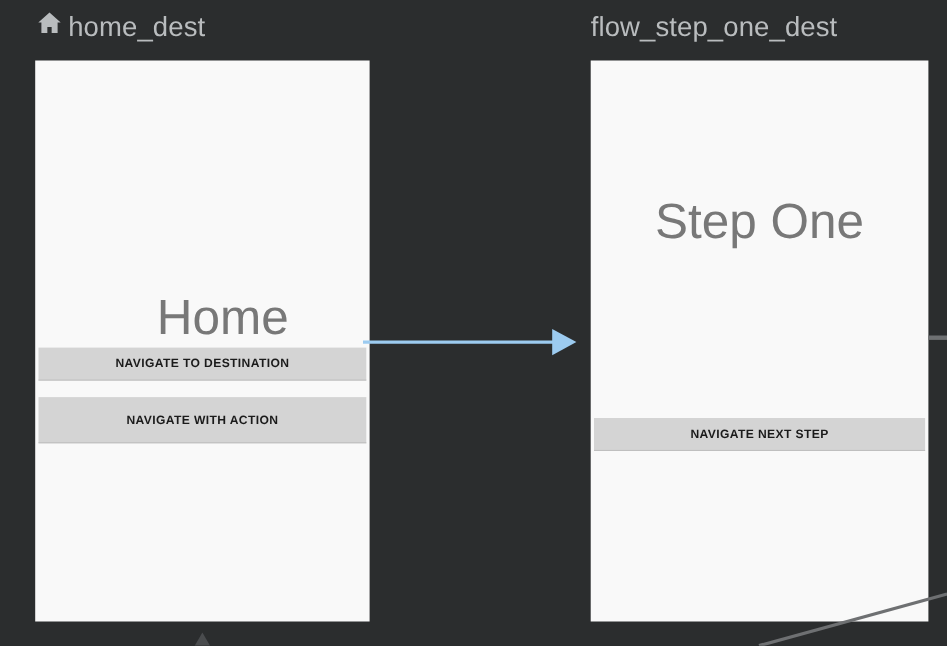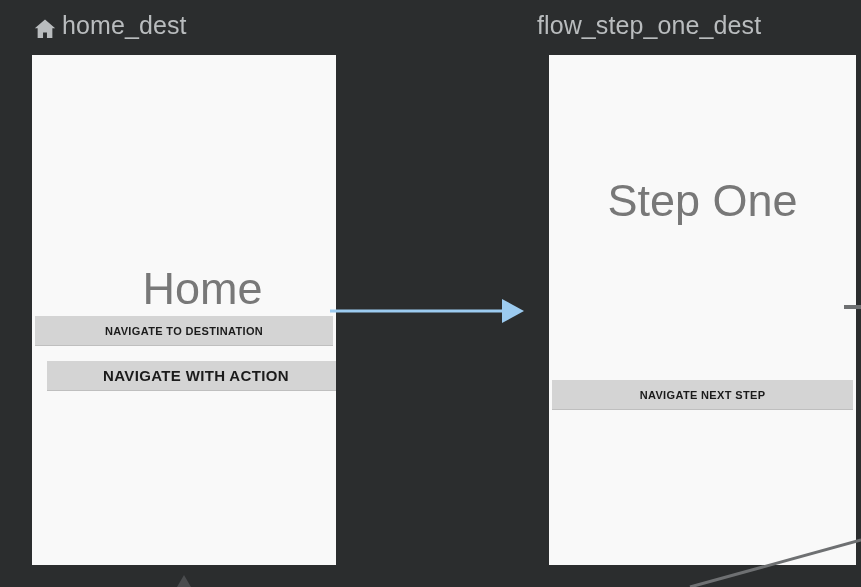--- a/index.html
+++ b/index.html
@@ -24,21 +24,21 @@
 
   
   .node {
     position: absolute;
   }
   .node-header {
     position: absolute;
     top: 0;
     left: 0;
     display: flex;
-    align-items: flex-end;
+    align-items: flex-start;
     gap: 4px;
     height: 34px;
     white-space: nowrap;
   }
   .node-title {
     color: #b9bcbe;
     font-size: 25px;
     line-height: 34px;
     font-weight: 400;
     letter-spacing: 0.1px;
@@ -77,25 +77,25 @@
     padding: 0;
     cursor: pointer;
     box-sizing: border-box;
   }
 
   
   #node-home { left: 32px; top: 8px; width: 304px; }
   #node-home .screen { left: 0; top: 47px; width: 304px; height: 510px; }
   #node-home .screen-label { top: 208px; font-size: 45px; padding-left: 37px; }
   #node-home .btn-1 { left: 3px; top: 261px; width: 298px; height: 30px; font-size: 11px; }
-  #node-home .btn-2 { left: 15px; top: 306px; width: 298px; height: 30px; font-size: 15px; }
+  #node-home .btn-2 { left: 3px; top: 306px; width: 298px; height: 42px; font-size: 11px; }
 
   
   #node-step-one { left: 537px; top: 8px; width: 307px; }
-  #node-step-one .screen { left: 12px; top: 47px; width: 307px; height: 510px; }
+  #node-step-one .screen { left: 0; top: 47px; width: 307px; height: 510px; }
   #node-step-one .screen-label { top: 120px; font-size: 45px; }
   #node-step-one .btn-1 { left: 3px; top: 325px; width: 301px; height: 30px; font-size: 11px; }
 
   
   .action-arrow {
     position: absolute;
     left: 330px;
     top: 295px;
     width: 196px;
     height: 32px;

